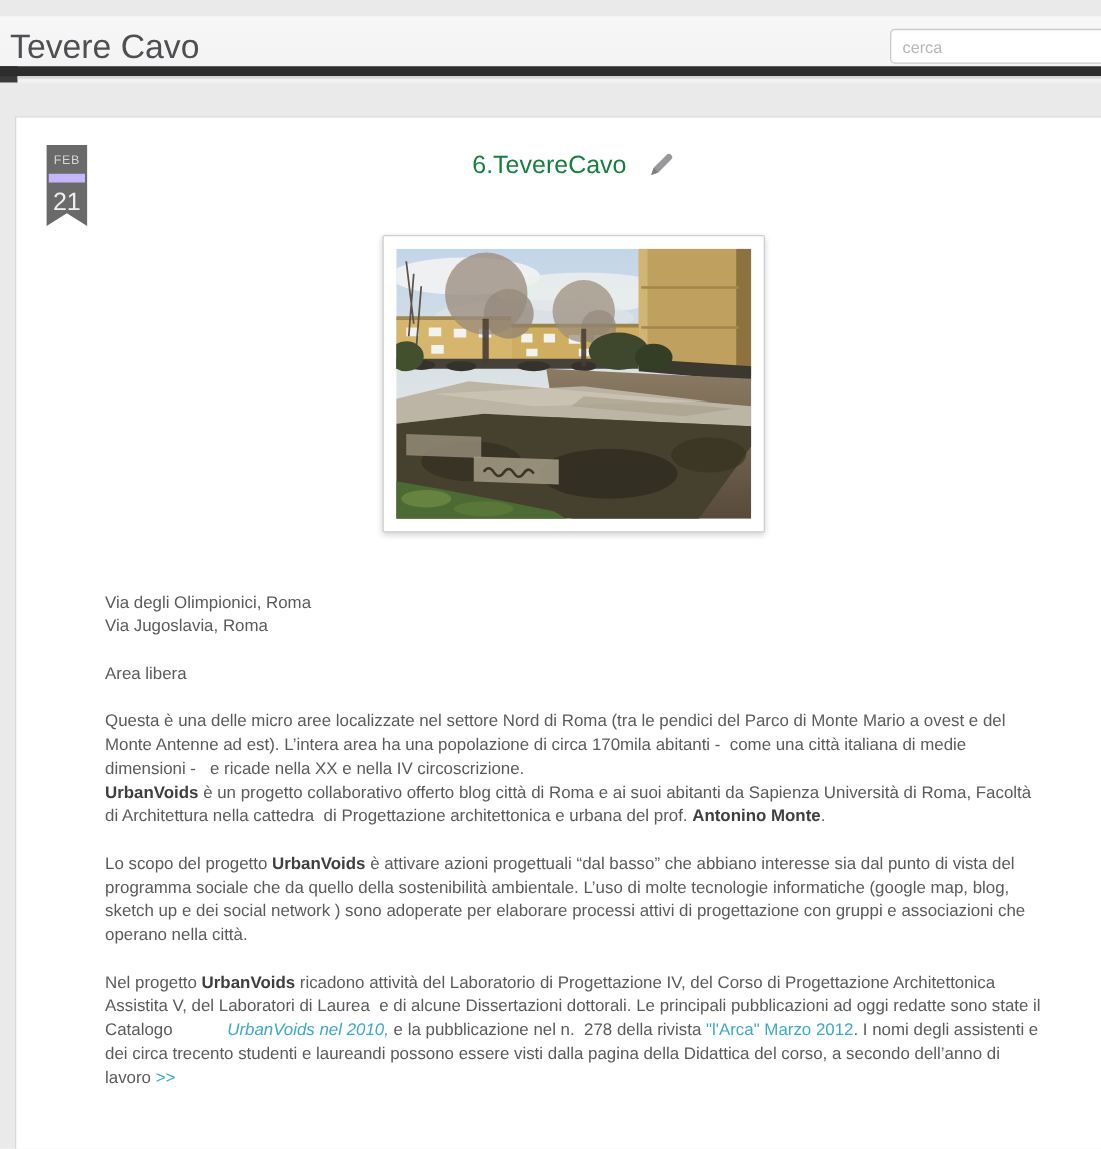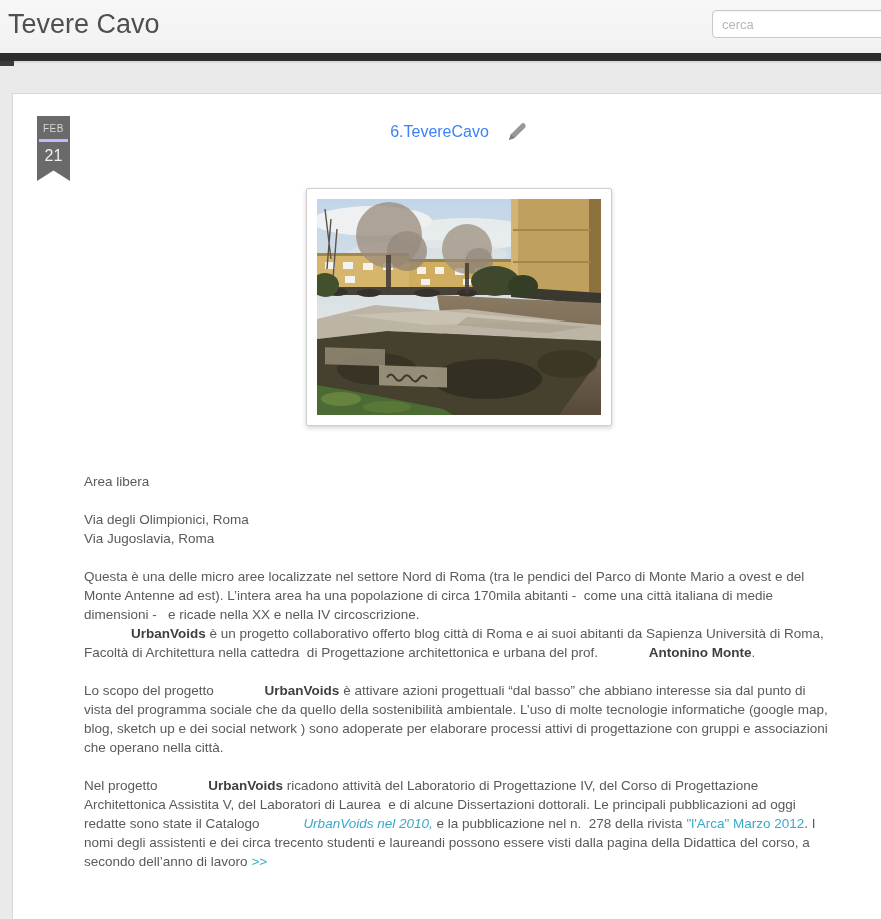--- a/index.html
+++ b/index.html
@@ -3,21 +3,21 @@
 <meta charset="utf-8">
 <style>
   html,body { margin:0; padding:0; }
   body {
     width:881px; height:919px; overflow:hidden; position:relative;
     background:#eaeaea;
     font-family:"Liberation Sans", sans-serif;
   }
   
   .header {
-    position:absolute; top:0; left:0; width:881px; height:53px;
+    position:absolute; top:13px; left:0; width:881px; height:53px;
     background:linear-gradient(#f7f7f7,#f2f2f2);
   }
   .site-title {
     position:absolute; left:8px; top:9px;
     font-size:27px; color:#4e4f52; font-weight:400;
   }
   .search-input {
     position:absolute; left:712px; top:10px; width:220px; height:28px;
     box-sizing:border-box; padding:0 9px;
     border:1px solid #c8c8c8; border-radius:4px;
@@ -37,47 +37,47 @@
   }
   
   .ribbon {
     position:absolute; left:24px; top:22px; width:33px; height:65px;
     background:#6a6a6a; text-align:center;
     clip-path:polygon(0 0,100% 0,100% 100%,50% 84%,0 100%);
   }
   .ribbon-month {
     font-size:10px; letter-spacing:.5px; color:#d6d6d6;
     padding-top:7px; padding-bottom:5px;
-    border-bottom:3px solid #c4b5fd; margin:0 2px;
-  }
-  .ribbon-day { font-size:16px; color:#efefef; margin-top:5px; }
+    border-bottom:7px solid #c4b5fd; margin:0 2px;
+  }
+  .ribbon-day { font-size:20px; color:#efefef; margin-top:5px; }
 
   
   .post-title-row {
     position:absolute; top:25px; left:0; width:892px; height:26px;
     display:flex; justify-content:center; align-items:center; gap:17px;
   }
-  .post-title { font-size:16px; color:#3b82f6; }
+  .post-title { font-size:20px; color:#15803d; }
   .pencil-btn { width:22px; height:22px; cursor:pointer; }
 
   
   .photo-wrap { position:absolute; top:94px; left:0; width:892px; display:flex; justify-content:center; }
   .photo-frame {
     background:#fff; border:1px solid #cdcdcd; border-radius:2px;
     padding:10px; box-shadow:0 2px 5px rgba(0,0,0,.18);
   }
   .photo-frame svg { display:block; }
 
   
   .content {
     position:absolute; top:378px; left:71px; width:752px;
     font-size:13.5px; line-height:19px; color:#595a5c;
   }
   .content p { margin:0 0 19px 0; white-space:pre-wrap; }
-  .content b { color:#3f3f41;margin-left:47px; }
+  .content b { color:#3f3f41; }
   .lnk { color:#3aa9c8; text-decoration:none; cursor:pointer; }
   .lnk.it { font-style:italic;margin-left:40px; }
 </style>
 </head>
 <body>
 
 <div class="header">
   <div class="site-title">Tevere Cavo</div>
   <input class="search-input" type="text" placeholder="cerca" style="">
 </div>
@@ -185,23 +185,23 @@
         <path d="M70 176 q4 -6 8 0 t8 0 t8 0 t8 0 t8 0" stroke="#3c3627" stroke-width="2" fill="none" transform="skewY(2)"></path>
 
         <polygon points="0,216 0,186 34,192 86,202 126,210 136,216" fill="#4c6a33"></polygon>
         <ellipse cx="24" cy="200" rx="20" ry="7" fill="#6d8a42" opacity=".8"></ellipse>
         <ellipse cx="70" cy="208" rx="24" ry="6" fill="#5d7a38" opacity=".8"></ellipse>
       </svg>
     </div>
   </div>
 
   <div class="content">
+    <p><span>Via degli Olimpionici, Roma</span><br><span>Via Jugoslavia, Roma</span></p>
+
     <p><span>Area libera</span></p>
-
-    <p><span>Via degli Olimpionici, Roma</span><br><span>Via Jugoslavia, Roma</span></p>
 
 
     <p><span>Questa è una delle micro aree localizzate nel settore Nord di Roma (tra le pendici del Parco di Monte Mario a ovest e del Monte Antenne ad est). L’intera area ha una popolazione di circa 170mila abitanti -  come una città italiana di medie dimensioni -   e ricade nella XX e nella IV circoscrizione.
 </span><b>UrbanVoids</b><span> è un progetto collaborativo offerto blog città di Roma e ai suoi abitanti da Sapienza Università di Roma, Facoltà di Architettura nella cattedra  di Progettazione architettonica e urbana del prof. </span><b>Antonino Monte</b><span>.</span></p>
 
     <p><span>Lo scopo del progetto </span><b>UrbanVoids</b><span> è attivare azioni progettuali “dal basso” che abbiano interesse sia dal punto di vista del programma sociale che da quello della sostenibilità ambientale. L’uso di molte tecnologie informatiche (google map, blog, sketch up e dei social network ) sono adoperate per elaborare processi attivi di progettazione con gruppi e associazioni che operano nella città.</span></p>
 
     <p><span>Nel progetto </span><b>UrbanVoids</b><span> ricadono attività del Laboratorio di Progettazione IV, del Corso di Progettazione Architettonica Assistita V, del Laboratori di Laurea  e di alcune Dissertazioni dottorali. Le principali pubblicazioni ad oggi redatte sono state il Catalogo </span><a class="lnk it">UrbanVoids nel 2010,</a><span> e la pubblicazione nel n.  278 della rivista </span><a class="lnk">"l'Arca" Marzo 2012</a><span>. I nomi degli assistenti e dei circa trecento studenti e laureandi possono essere visti dalla pagina della Didattica del corso, a secondo dell’anno di lavoro </span><a class="lnk">&gt;&gt;</a></p>
   </div>
 

